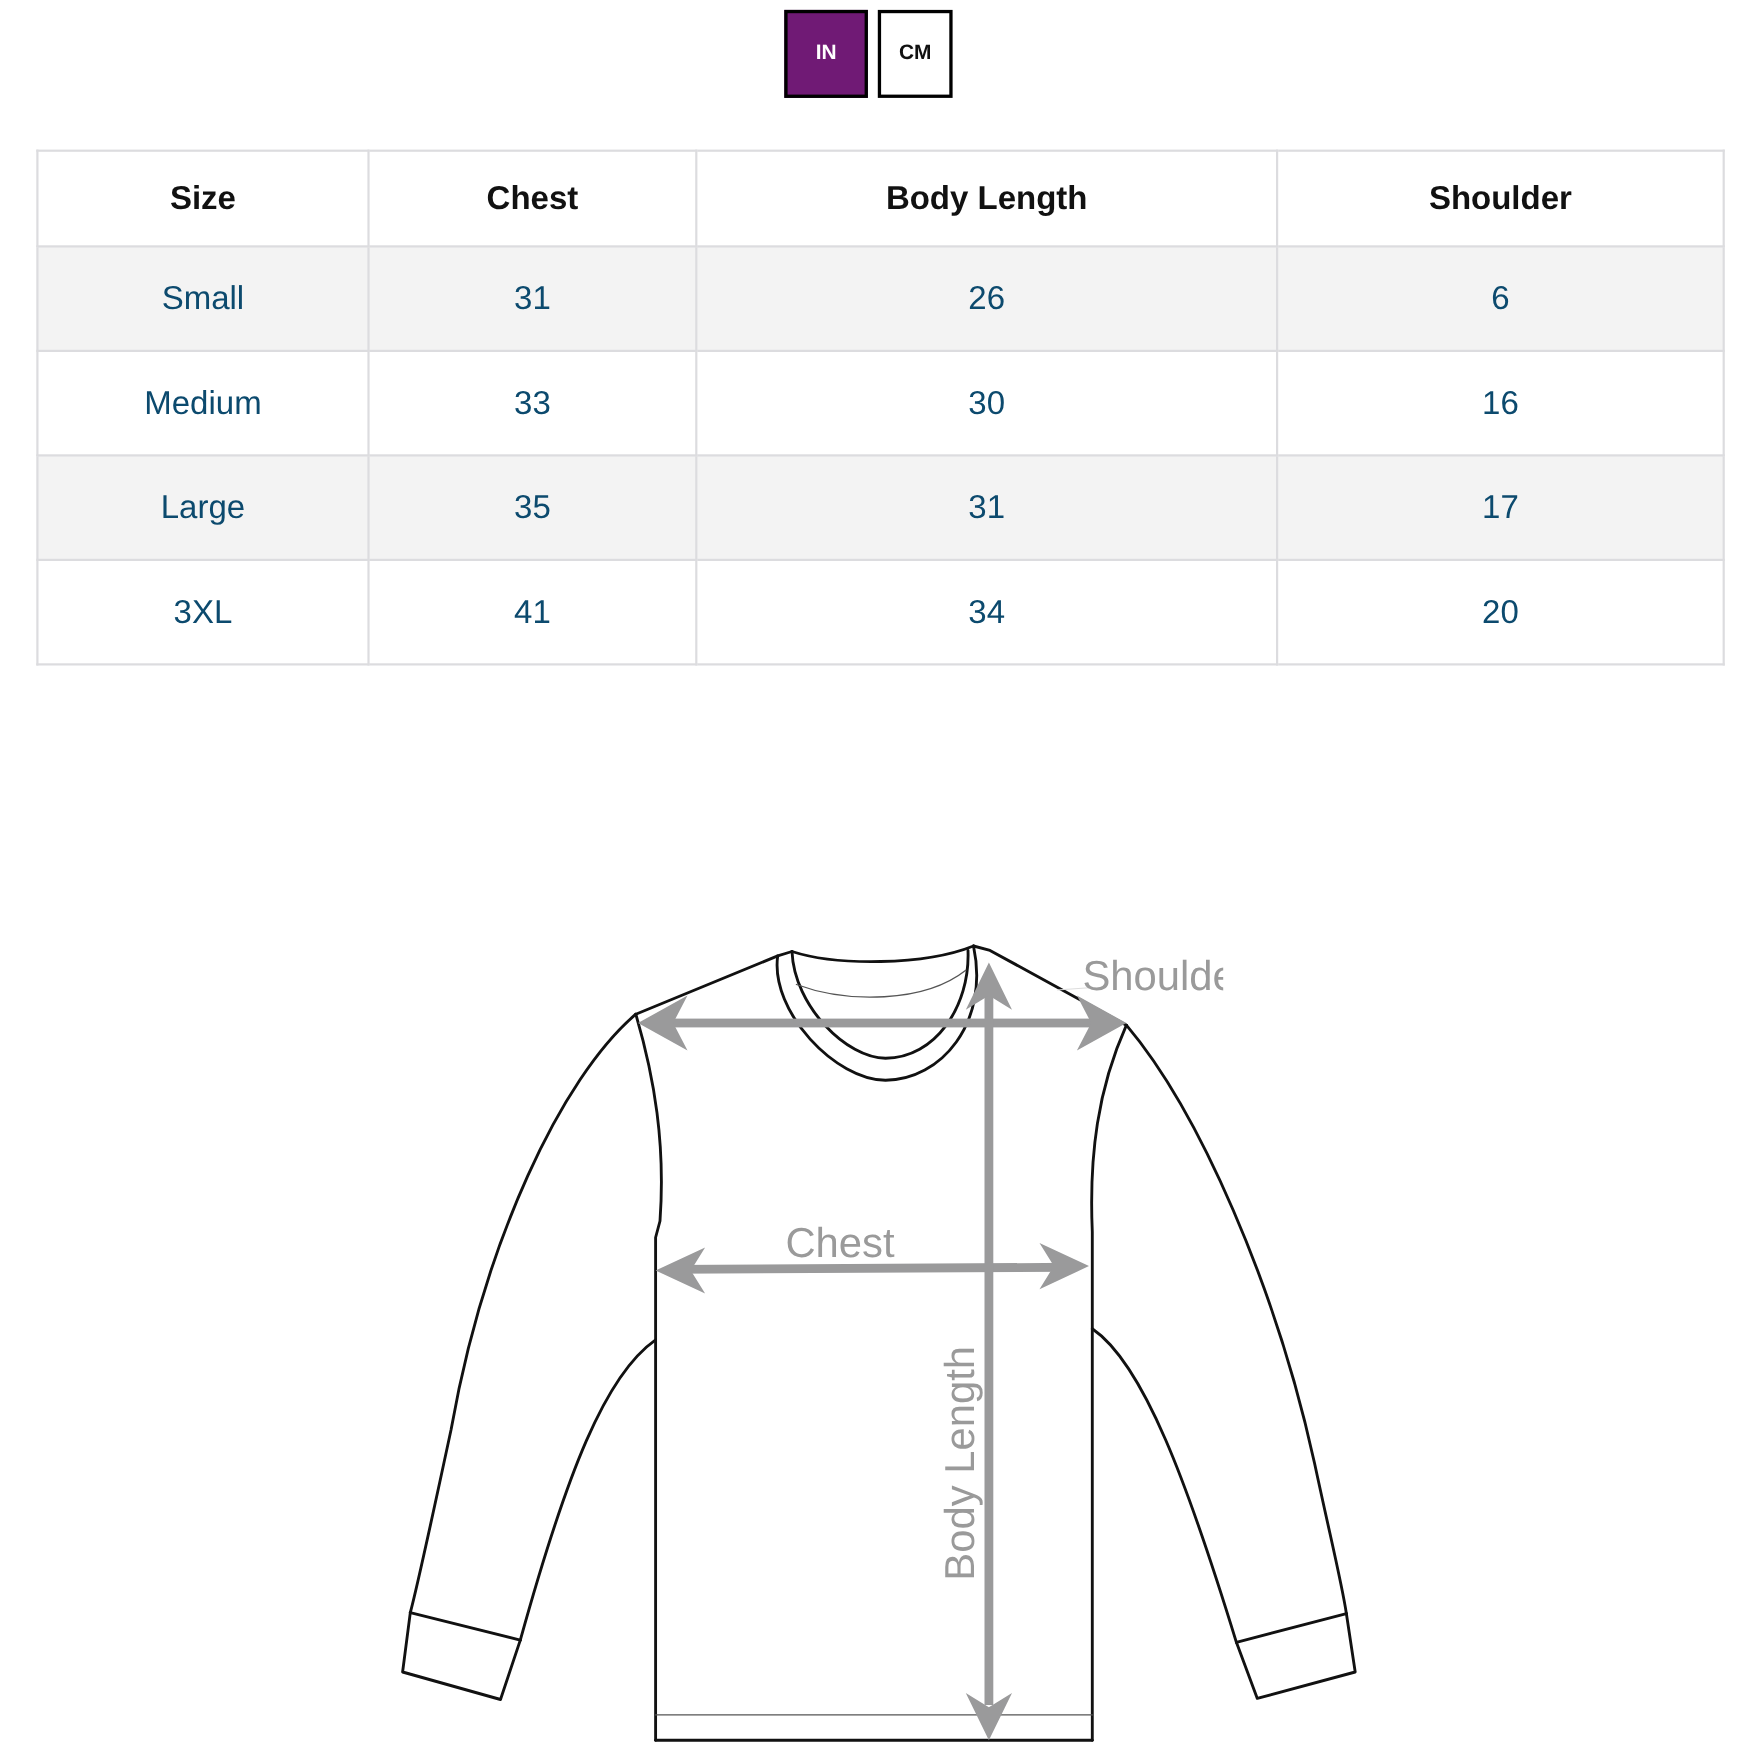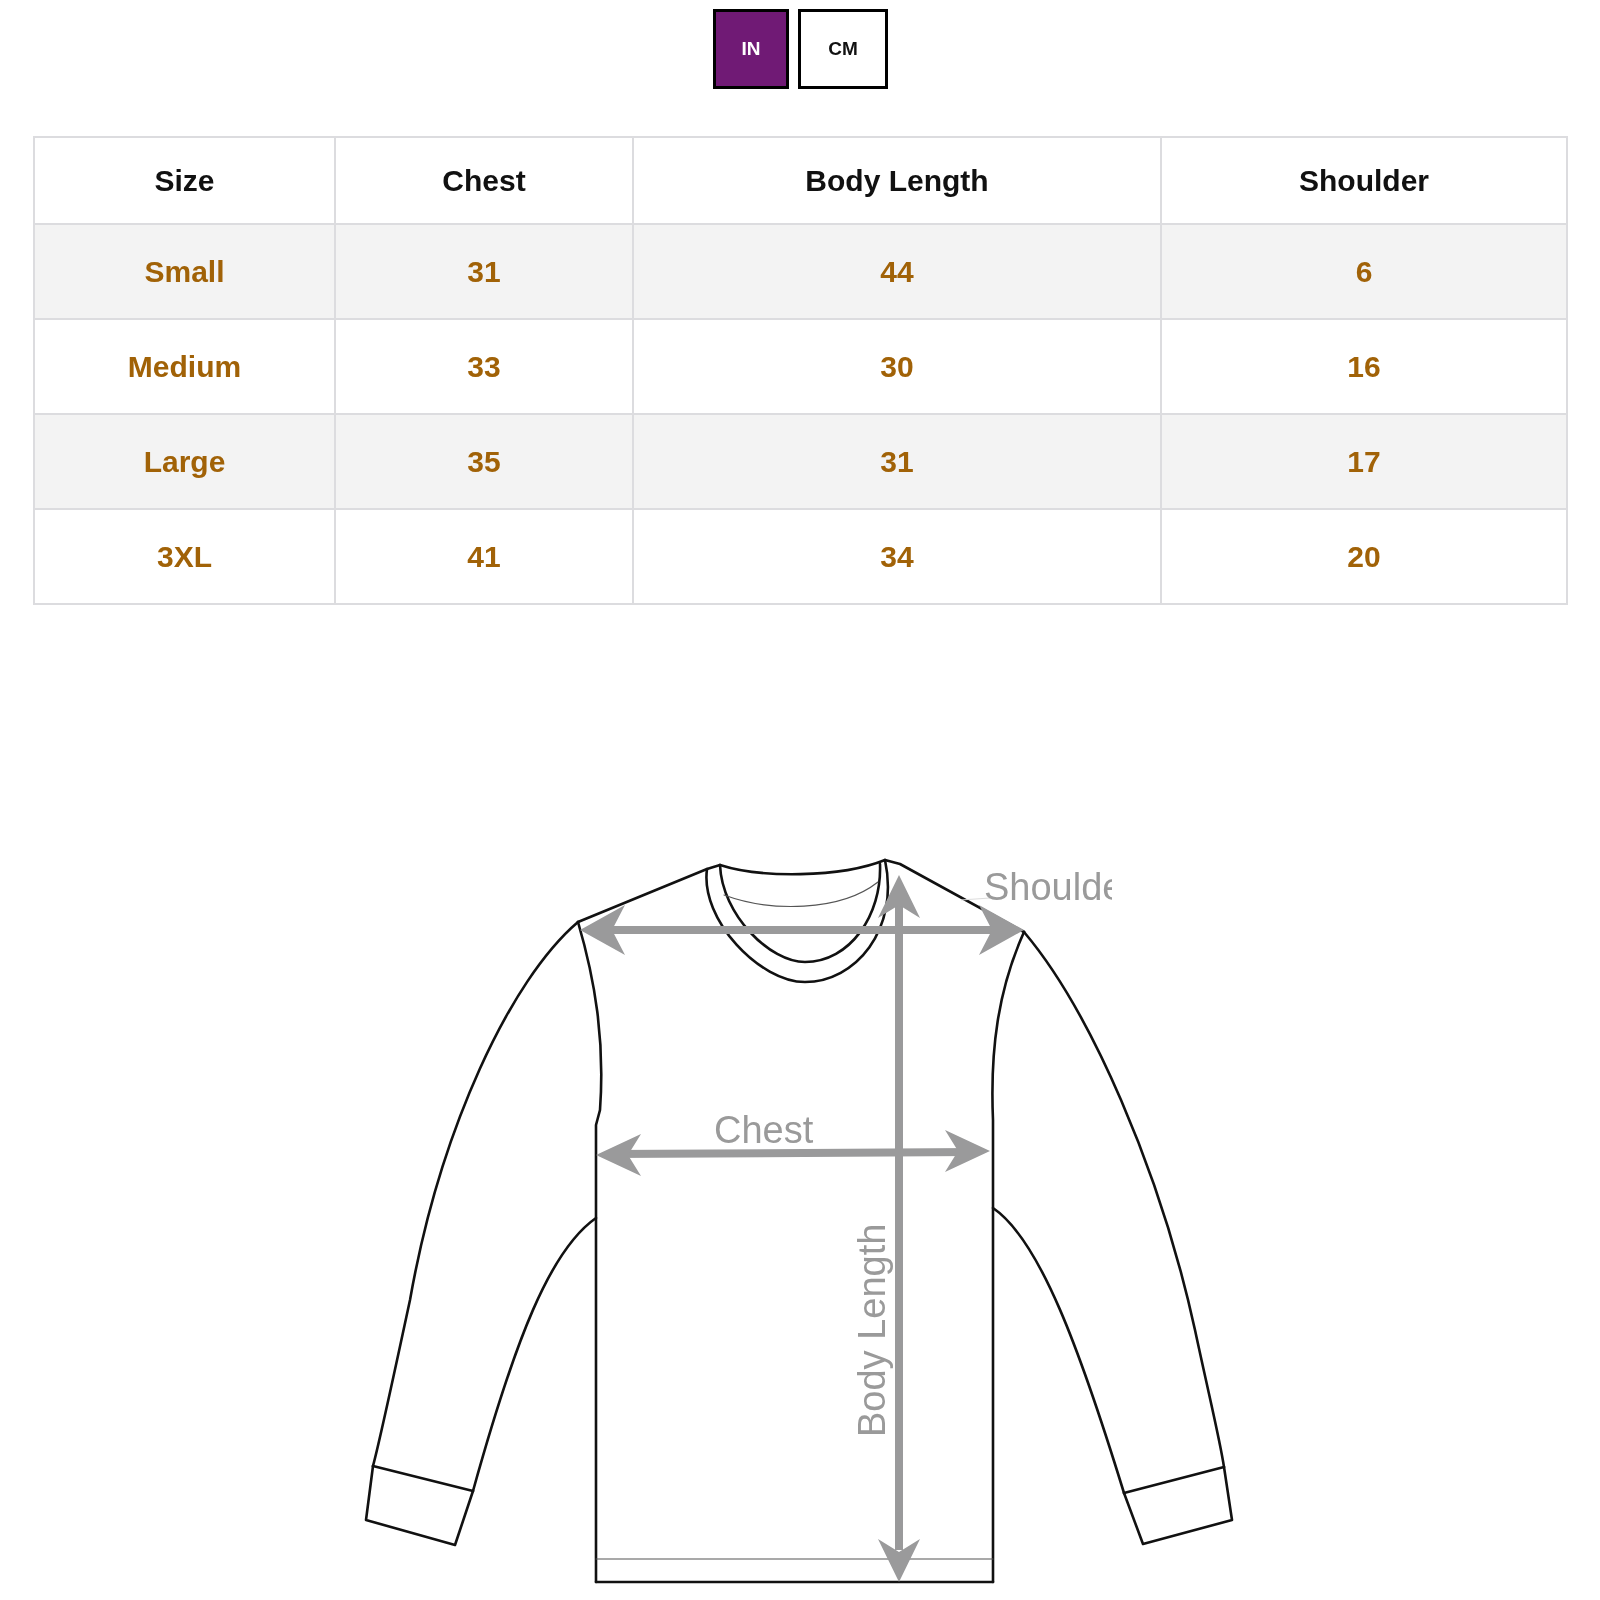--- a/index.html
+++ b/index.html
@@ -1,24 +1,24 @@
 <!DOCTYPE html>
 <html><head>
 <meta charset="utf-8">
 <style>
   html, body { margin: 0; padding: 0; background: #ffffff; }
   body { width: 1600px; height: 1600px; position: relative; overflow: hidden; font-family: "Liberation Sans", sans-serif; color: #111; }
   .unit-toggle { position: absolute; top: 9px; left: 713px; display: flex; gap: 9px; }
   .unit-btn { width: 76px; height: 80px; box-sizing: border-box; display: flex; align-items: center; justify-content: center; font-weight: bold; font-size: 19px; cursor: pointer; }
   .unit-btn.active { background: #701a75; color: #fff; border: 3px solid #000; }
-  .unit-btn.inactive { background: #fff; color: #111; border: 3px solid #000; width: 90px; }
+  .unit-btn.inactive { background: #fff; color: #111; border: 3px solid #000; width: 68px; }
   table.size-table { position: absolute; top: 136px; left: 33px; width: 1533px; border-collapse: collapse; table-layout: fixed; }
   .size-table th, .size-table td { border: 2px solid #dcdcdf; text-align: center; vertical-align: middle; font-size: 30px; }
   .size-table th { height: 83px; font-weight: bold; background: #fff; }
-  .size-table td { height: 91px; font-weight: bold; color: #a16207; }
+  .size-table td { height: 91px; font-weight: normal; color: #0c4a6e; }
   .size-table tbody tr:nth-child(odd) td { background: #f3f3f3; }
   .size-table tbody tr:nth-child(even) td { background: #ffffff; }
   .diagram { position: absolute; left: 0; top: 0; width: 1600px; height: 1600px; pointer-events: none; }
   .lbl { font-family: "Liberation Sans", sans-serif; fill: #9a9a9a; }
 </style>
 </head>
 <body>
 
 <div class="unit-toggle">
   <div class="unit-btn active">IN</div>
@@ -37,21 +37,21 @@
       <th>Size</th>
       <th>Chest</th>
       <th>Body Length</th>
       <th>Shoulder</th>
     </tr>
   </thead>
   <tbody>
     <tr>
       <td>Small</td>
       <td>31</td>
-      <td>44</td>
+      <td>26</td>
       <td>6</td>
     </tr>
     <tr>
       <td>Medium</td>
       <td>33</td>
       <td>30</td>
       <td>16</td>
     </tr>
     <tr>
       <td>Large</td>

